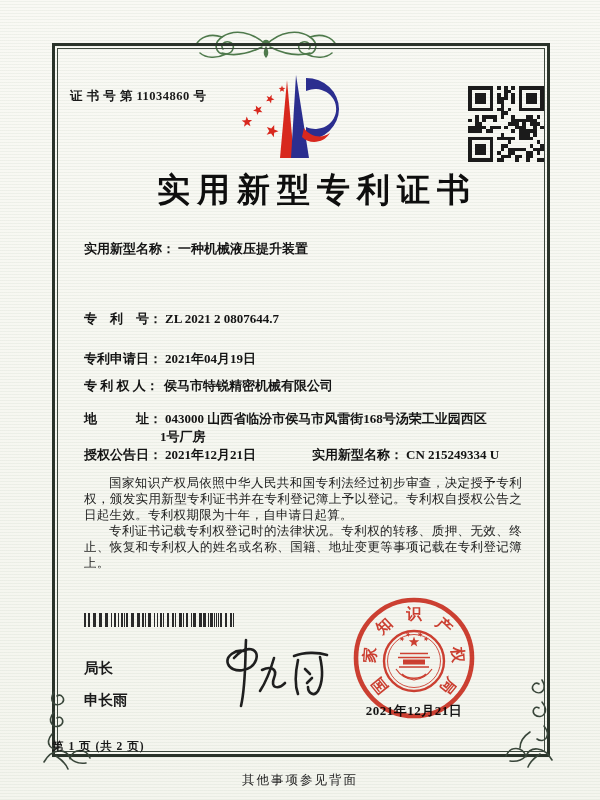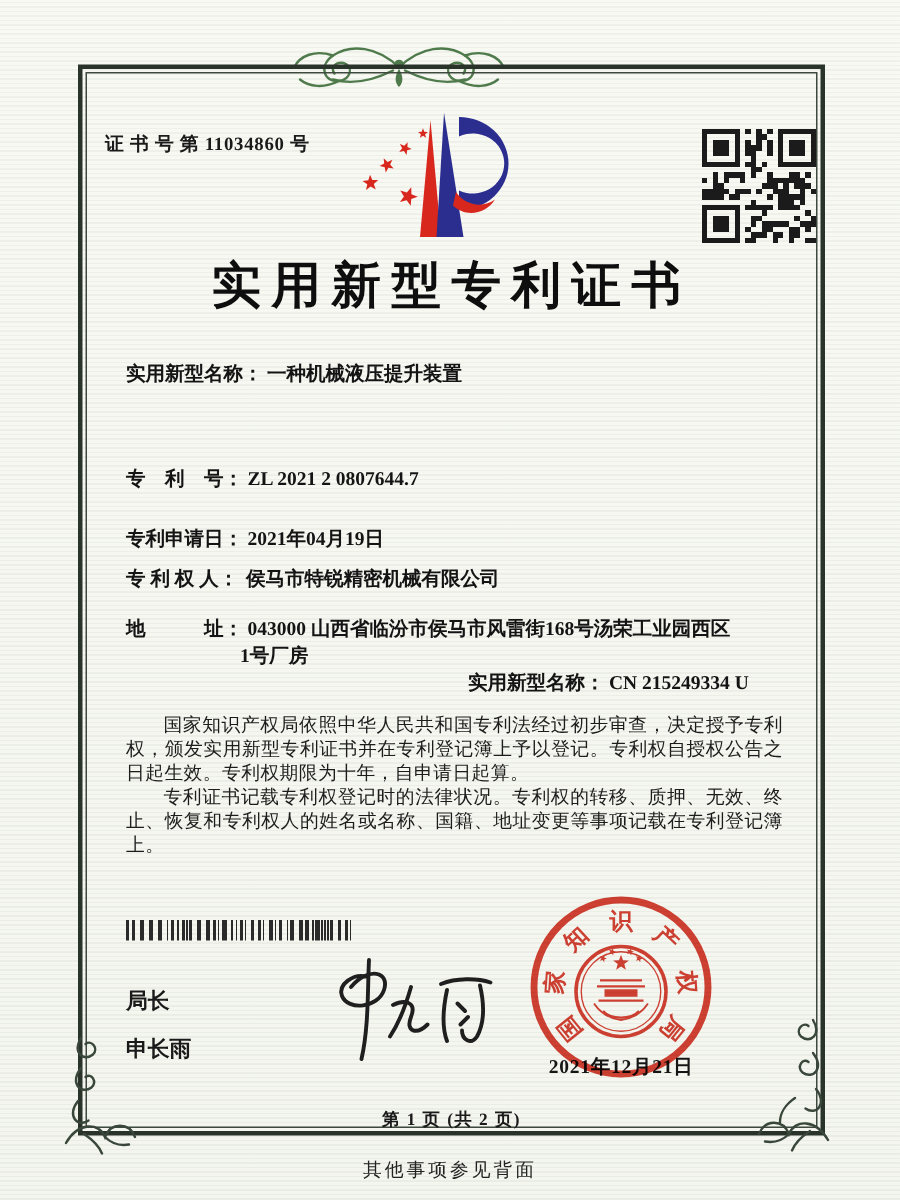--- a/index.html
+++ b/index.html
@@ -16,30 +16,30 @@
       repeating-linear-gradient(0deg, rgba(130,155,130,0.09) 0px, rgba(130,155,130,0.09) 1px, transparent 1px, transparent 3px),
       linear-gradient(#f9f9f4,#f4f5ee);
   }
   .frame{
     position:absolute;left:52px;top:43px;width:498px;height:714px;
     border:3px solid #2a332a;box-sizing:border-box;
   }
   .frame-inner{position:absolute;inset:2px;border:1px solid #3e493e;}
   .abs{position:absolute;}
   .cert-no{left:70px;top:88px;font-size:12.5px;font-weight:bold;letter-spacing:0.5px;}
-  .title{left:52px;top:168px;width:498px;text-align:center;font-size:33px;font-weight:bold;letter-spacing:7px;color:#0e0e0e;white-space:nowrap;}
+  .title{left:52px;top:168px;width:498px;text-align:center;font-size:33px;font-weight:bold;letter-spacing:7px;color:#0e0e0e;white-space:nowrap;padding-left:16px;}
   .row{left:84px;font-size:13px;font-weight:bold;white-space:nowrap;color:#141414;}
   .f-label{display:inline-block;min-width:77px;}
   .f-value{margin-left:3px;}
   .body-text{left:84px;top:476px;width:438px;font-size:12.5px;line-height:15.9px;text-align:justify;color:#1c1c1c;letter-spacing:0.3px;}
   .body-text p{margin:0;text-indent:2em;}
   .officials{left:84px;top:652px;font-size:14.5px;font-weight:bold;line-height:32px;}
   .seal-date{left:350px;top:702px;width:128px;text-align:center;font-size:13px;font-weight:bold;color:#151515;letter-spacing:0.5px;}
   .seal-svg{left:350px;top:594px;mix-blend-mode:multiply;opacity:0.95;}
-  .page-no{left:52px;top:739px;width:498px;text-align:center;font-size:11.5px;font-weight:bold;letter-spacing:1px;}
+  .page-no{left:52px;top:739px;width:498px;text-align:left;font-size:11.5px;font-weight:bold;letter-spacing:1px;}
   .back-note{left:0;top:772px;width:600px;text-align:center;font-size:12.5px;color:#222;letter-spacing:2px;}
   svg{display:block;}
 </style>
 </head>
 <body>
 
 <div class="sheet">
 
   <svg class="abs" style="left:192px;top:25px;" width="148" height="36" viewBox="0 0 148 36">
     <g fill="none" stroke="#4f7a4c" stroke-width="1.6" stroke-linecap="round">
@@ -230,20 +230,23 @@
   </div>
   <div class="abs row" style="top:377px;">
     <span class="f-label">专 利 权 人：</span><span class="f-value">侯马市特锐精密机械有限公司</span>
   </div>
   <div class="abs row" style="top:410px;">
     <span class="f-label">地　　　址：</span><span class="f-value">043000 山西省临汾市侯马市风雷街168号汤荣工业园西区</span>
   </div>
   <div class="abs row" style="top:428px;left:160px;">
     <span>1号厂房</span>
   </div>
+  <div class="abs row" style="top:446px;">
+    <span class="f-label">授权公告日：</span><span class="f-value">2021年12月21日</span>
+  </div>
   <div class="abs row" style="top:446px;left:312px;">
     <span>实用新型名称：</span><span class="f-value">CN 215249334 U</span>
   </div>
 
   <div class="abs body-text">
     <p>国家知识产权局依照中华人民共和国专利法经过初步审查，决定授予专利权，颁发实用新型专利证书并在专利登记簿上予以登记。专利权自授权公告之日起生效。专利权期限为十年，自申请日起算。</p>
     <p>专利证书记载专利权登记时的法律状况。专利权的转移、质押、无效、终止、恢复和专利权人的姓名或名称、国籍、地址变更等事项记载在专利登记簿上。</p>
   </div>
 
   <svg class="abs" style="left:84px;top:613px;shape-rendering:crispEdges;" width="150" height="14" viewBox="0 0 150 14">

